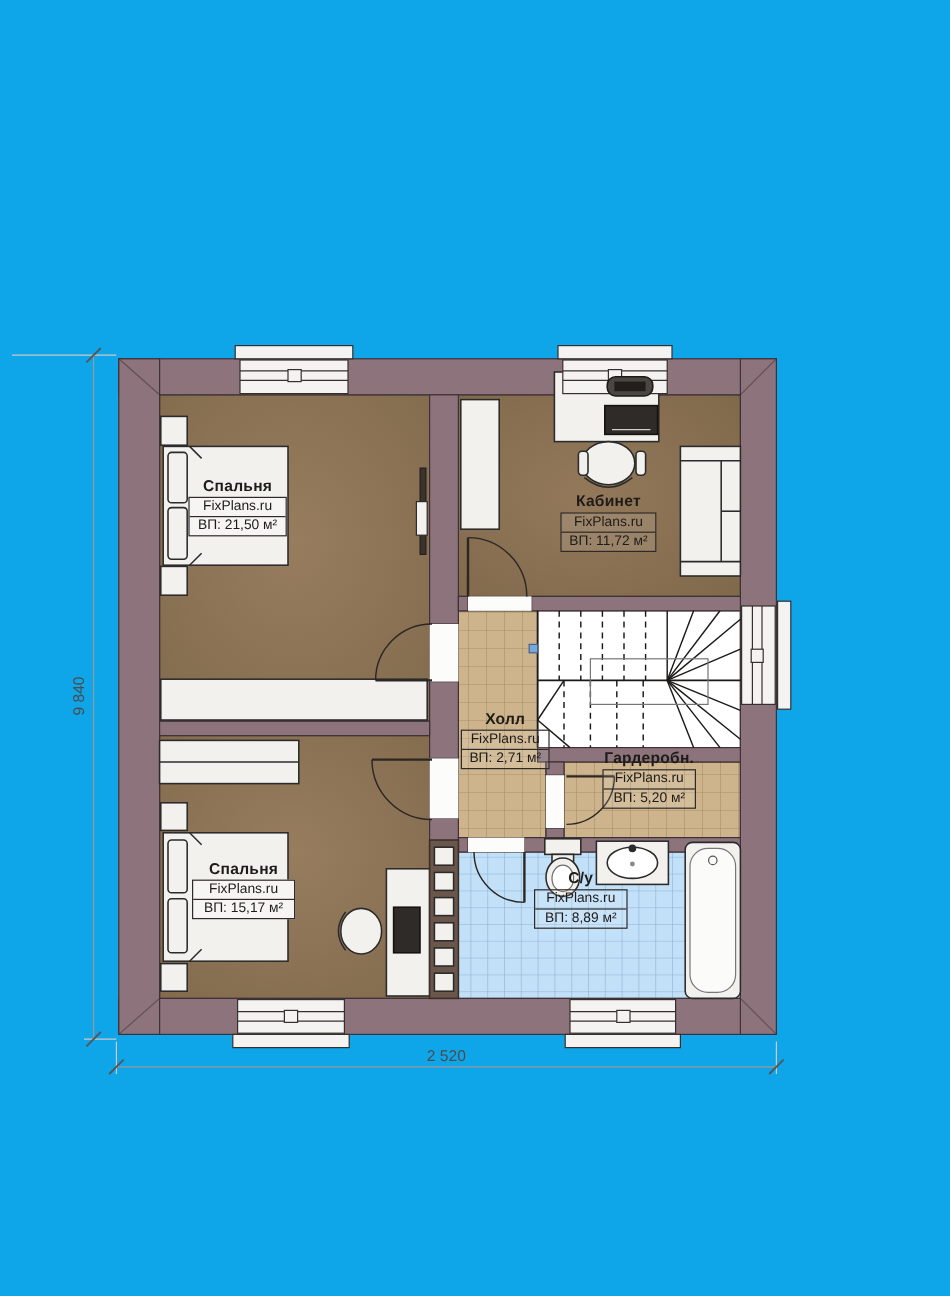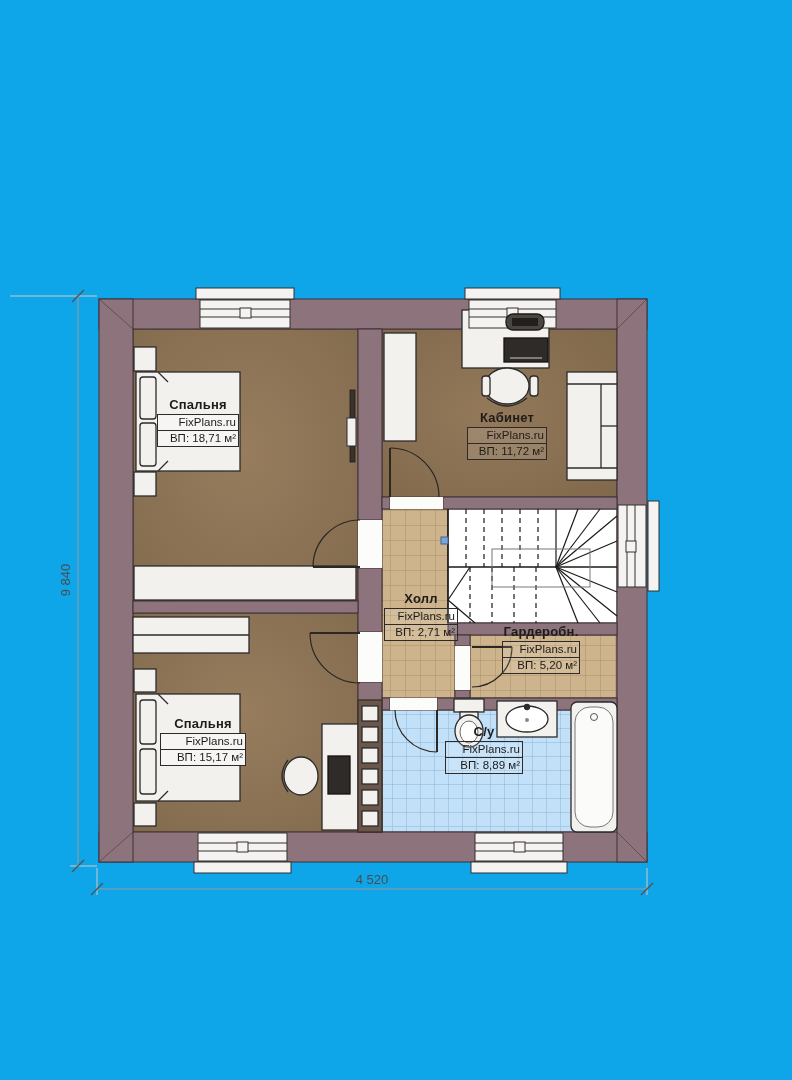--- a/index.html
+++ b/index.html
@@ -3,21 +3,21 @@
 <meta charset="utf-8">
 <style>
   html,body { margin:0; padding:0; background:#ffffff; }
   body { width:792px; height:1080px; font-family:"Liberation Sans", sans-serif; }
   .canvas { position:relative; width:792px; height:1080px; background:#0ea5e9; overflow:hidden;padding-left:12px; }
   .canvas svg { position:absolute; left:0; top:0; }
   .room-label { position:absolute; transform:translateX(-50%); text-align:center; color:#1e1b19; z-index:5; }
   .room-name { font-weight:bold; font-size:13px; letter-spacing:.2px; margin-bottom:2px; white-space:nowrap; }
   .info-box { border:1.5px solid #2e2a27; margin:0 auto; background:rgba(255,255,255,0.12); }
   .info-box.solid { background:#f6f5f3; }
-  .info-box .row { font-size:11.5px; line-height:15px; padding:0 2px; white-space:nowrap; color:#1e1b19;text-align:right; }
+  .info-box .row { font-size:11.5px; line-height:15px; padding:0 2px; white-space:nowrap; color:#1e1b19; }
   .info-box .row + .row { border-top:1.5px solid #2e2a27; }
   .dim-label { position:absolute; color:#4c4c4c; font-size:13px; text-align:center; z-index:4; }
   .dim-label.vertical { transform:rotate(-90deg); }
 </style>
 </head>
 <body>
 
 <div class="canvas">
 
 <svg width="792" height="1080" viewBox="0 0 792 1080">
@@ -278,21 +278,21 @@
     <line x1="97" y1="889" x2="647" y2="889" stroke="#9a9a9a" stroke-width="1"></line>
     <line x1="91" y1="895" x2="103" y2="883" stroke="#555555" stroke-width="1.5"></line>
     <line x1="641" y1="895" x2="653" y2="883" stroke="#555555" stroke-width="1.5"></line>
   </g>
 </svg>
 
 <div class="room-label" style="left:198px; top:397px;">
   <div class="room-name">Спальня</div>
   <div class="info-box solid" style="width:80px;">
     <div class="row">FixPlans.ru</div>
-    <div class="row">ВП: 18,71 м²</div>
+    <div class="row">ВП: 21,50 м²</div>
   </div>
 </div>
 
 <div class="room-label" style="left:507px; top:410px;">
   <div class="room-name">Кабинет</div>
   <div class="info-box" style="width:78px;">
     <div class="row">FixPlans.ru</div>
     <div class="row">ВП: 11,72 м²</div>
   </div>
 </div>
@@ -323,15 +323,15 @@
 
 <div class="room-label" style="left:484px; top:724px;">
   <div class="room-name">С/у</div>
   <div class="info-box" style="width:76px;">
     <div class="row">FixPlans.ru</div>
     <div class="row">ВП: 8,89 м²</div>
   </div>
 </div>
 
 <div class="dim-label vertical" style="left:21px; top:572px; width:90px; height:16px;">9 840</div>
-<div class="dim-label" style="left:332px; top:872px; width:80px; height:16px;">4 520</div>
+<div class="dim-label" style="left:332px; top:872px; width:80px; height:16px;">2 520</div>
 
 </div>
 
 </body></html>

